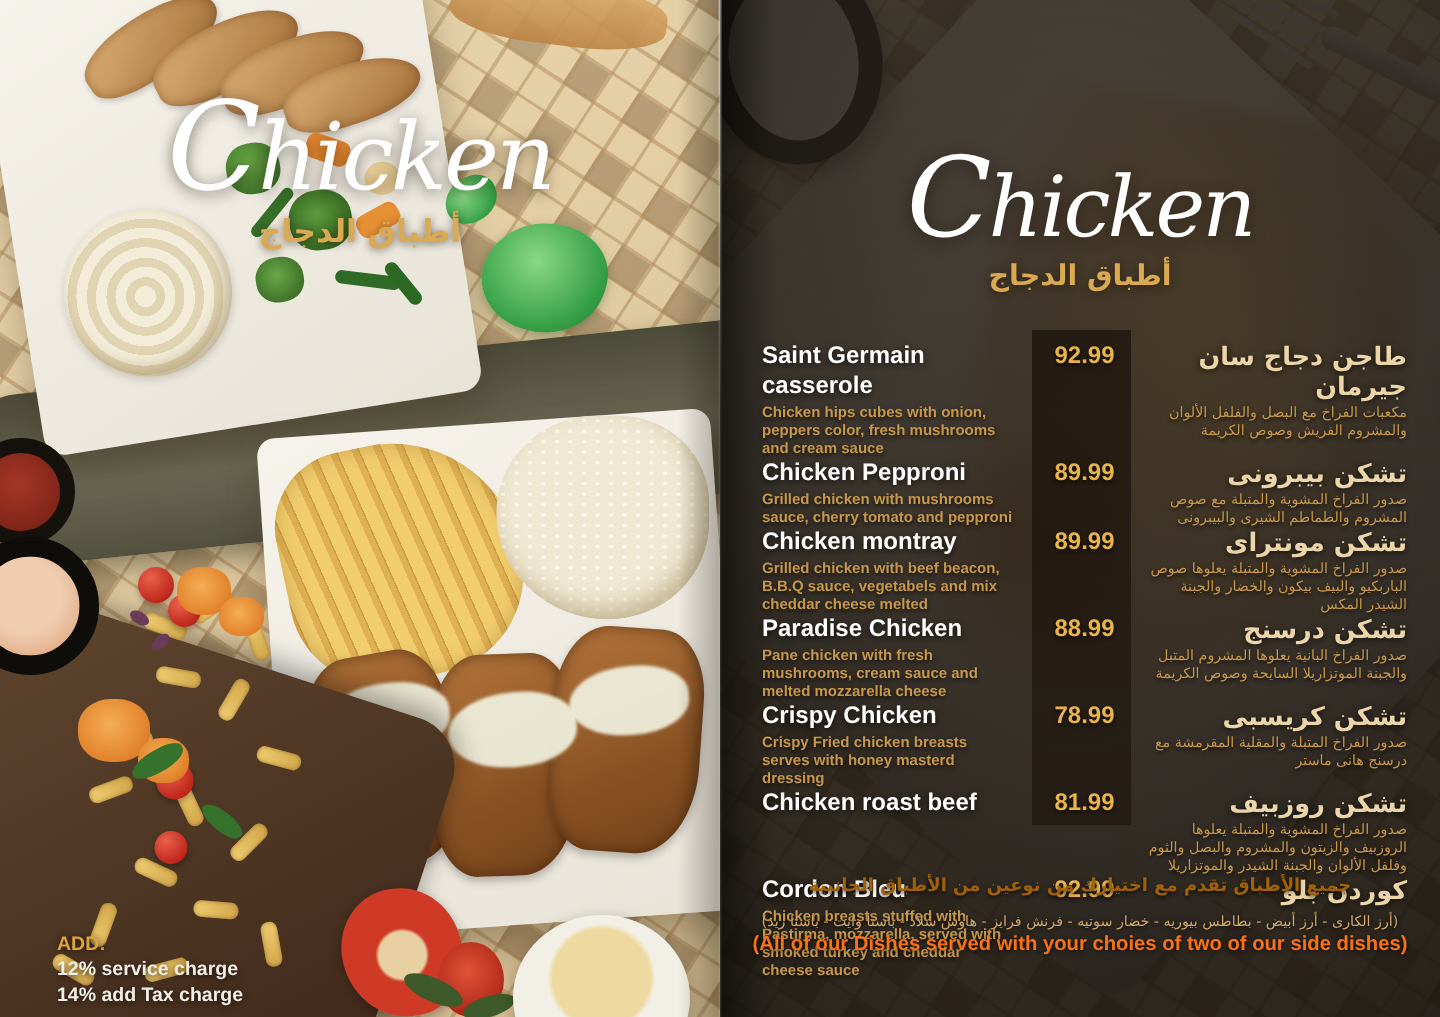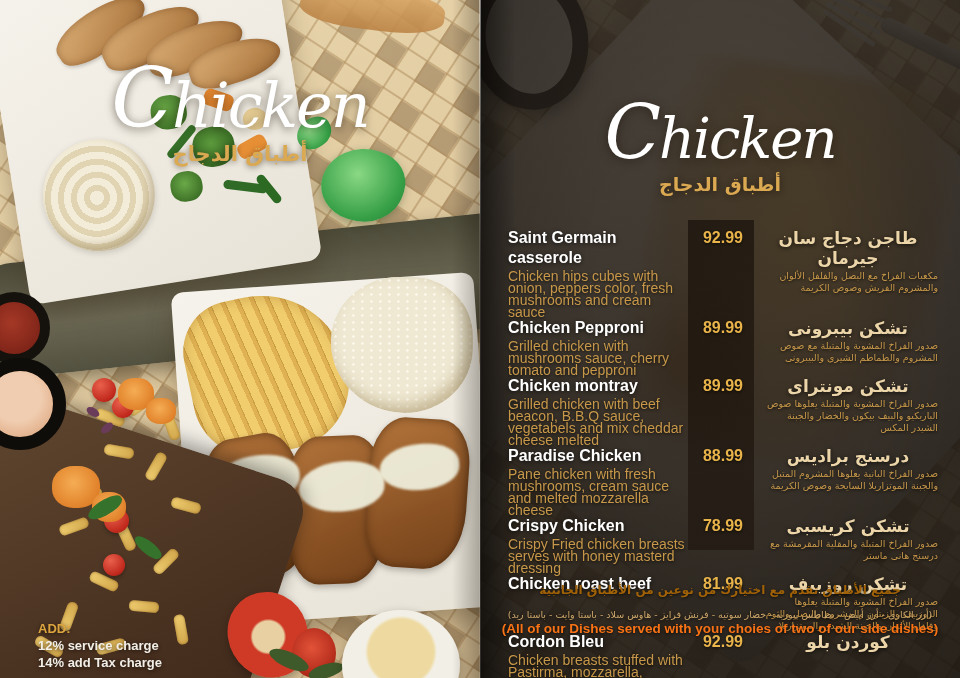--- a/index.html
+++ b/index.html
@@ -172,27 +172,27 @@
     background:linear-gradient(180deg, rgba(16,10,5,.60), rgba(26,17,8,.55)); }
 
   .r-header { position:absolute; left:0; right:0; top:96px; text-align:center; z-index:5; }
   .r-header .script { font-size:56px; }
   .r-header .sub-ar { font-size:19px; margin-top:3px; }
 
   .menu { position:absolute; left:28px; top:228px; width:430px; z-index:5; }
   .row { display:grid; grid-template-columns:180px 70px 1fr; margin-bottom:0; }
   .en-name { color:#ffffff; font-weight:bold; font-size:16px; line-height:20px;
     text-shadow:0 1px 4px rgba(0,0,0,.7); }
-  .en-desc { color:#c7984a; font-weight:normal; font-size:14px; line-height:12px; margin-top:2px;
-    padding-right:0; text-shadow:0 1px 3px rgba(0,0,0,.7); }
+  .en-desc { color:#c7984a; font-weight:bold; font-size:10px; line-height:12px; margin-top:2px;
+    padding-right:12px; text-shadow:0 1px 3px rgba(0,0,0,.7); }
   .price { color:#e9b44a; font-weight:bold; font-size:16px; line-height:20px; text-align:center;
     text-shadow:0 1px 3px rgba(0,0,0,.7); }
   .ar-block { text-align:right; direction:rtl; font-family:"DejaVu Sans",sans-serif; }
   .ar-name { color:#ecd5a8; font-size:17px; line-height:20px; font-weight:bold;
-    text-shadow:0 1px 4px rgba(0,0,0,.7);text-align:center; }
+    text-shadow:0 1px 4px rgba(0,0,0,.7); }
   .ar-desc { color:#c7984a; font-size:9.5px; line-height:12px; margin-top:2px;
     text-shadow:0 1px 3px rgba(0,0,0,.7); }
 
   .r-footer { position:absolute; left:8px; right:8px; top:583px; text-align:center; z-index:5; }
   .foot-ar { font-family:"DejaVu Sans",sans-serif; color:#a16207; font-size:12px; font-weight:bold;
     direction:rtl; text-shadow:0 1px 3px rgba(0,0,0,.7); }
   .foot-ar-small { font-family:"DejaVu Sans",sans-serif; color:#cfa86a; font-size:9.5px; margin-top:12px;
     direction:rtl; text-shadow:0 1px 3px rgba(0,0,0,.7); }
   .foot-en { color:#f97316; font-size:13.5px; font-weight:bold; margin-top:1px;
     text-shadow:0 1px 3px rgba(0,0,0,.7); }
@@ -348,21 +348,21 @@
           <div class="ar-desc">صدور الفراخ المشوية والمتبلة يعلوها صوص الباربكيو والبيف بيكون والخضار والجبنة الشيدر المكس</div>
         </div>
       </div>
       <div class="row">
         <div>
           <div class="en-name">Paradise Chicken</div>
           <div class="en-desc">Pane chicken with fresh mushrooms, cream sauce and melted mozzarella cheese</div>
         </div>
         <div class="price">88.99</div>
         <div class="ar-block">
-          <div class="ar-name">درسنج براديس</div>
+          <div class="ar-name">تشكن درسنج</div>
           <div class="ar-desc">صدور الفراخ البانية يعلوها المشروم المتبل والجبنة الموتزاريلا السايحة وصوص الكريمة</div>
         </div>
       </div>
       <div class="row">
         <div>
           <div class="en-name">Crispy Chicken</div>
           <div class="en-desc">Crispy Fried chicken breasts serves with honey masterd dressing</div>
         </div>
         <div class="price">78.99</div>
         <div class="ar-block">

